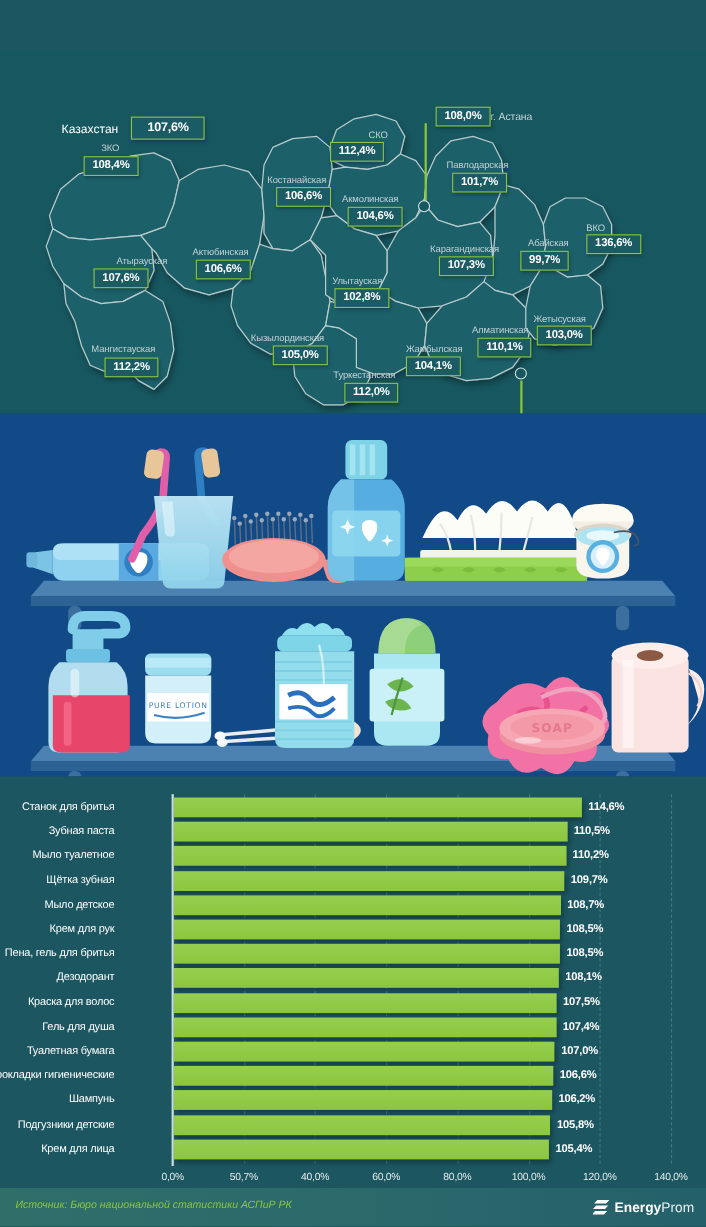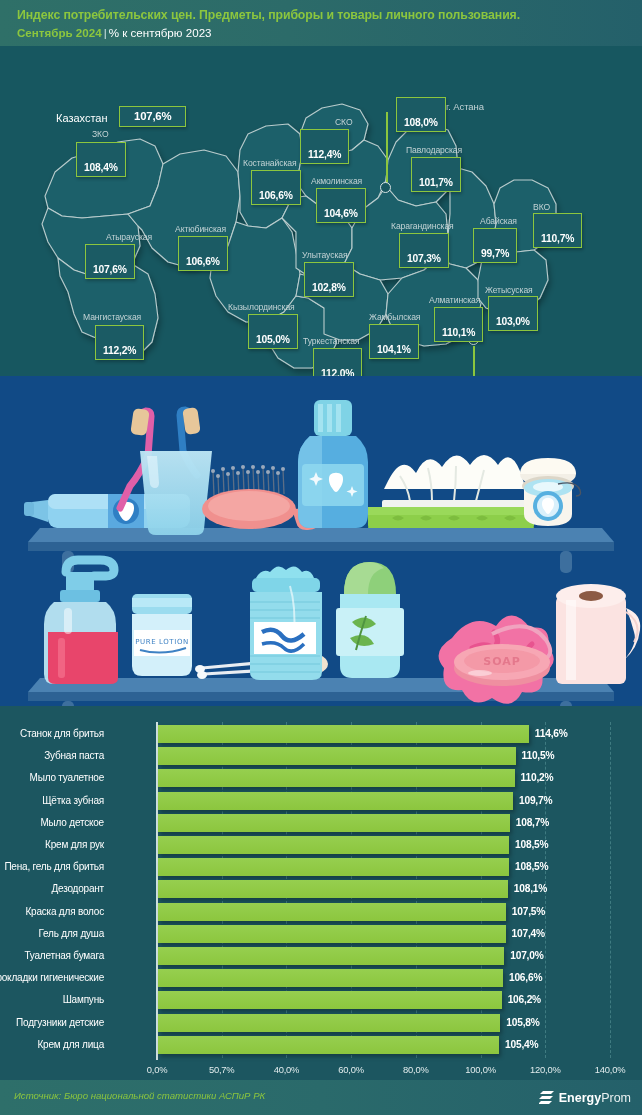--- a/index.html
+++ b/index.html
@@ -37,21 +37,21 @@
   .reg-label {
     position: absolute; font-size: 8.6px; color: #c3d3d5;
     white-space: nowrap; letter-spacing: -0.1px;
   }
   .val-box {
     position: absolute;
     background: #1b5b64;
     border: 1.4px solid #8cc63e;
     color: #ffffff;
     font-size: 10.3px; font-weight: bold;
-    padding: 19px 7px 3px 7px;
+    padding: 2px 7px 3px 7px;
     white-space: nowrap;
     letter-spacing: -0.2px;
     box-shadow: 1px 2px 3px rgba(0,0,0,0.25);
   }
   .val-box.kz { font-size: 11.4px; padding: 3px 14px 4px 14px; }
   .kz-label {
     position: absolute; font-size: 11px; color: #ffffff; font-weight: normal;
     white-space: nowrap;
   }
   .city-dot {
@@ -118,26 +118,20 @@
   }
   .logo-txt { font-size: 12.5px; color: #ffffff; white-space: nowrap; }
   .logo-txt b { font-weight: bold; }
   .logo-txt i { font-style: normal; font-weight: normal; color: #e8f0f0; }
 </style>
 </head>
 <body>
 
 <div class="page">
 
-  <div class="header">
-    <div class="hdr-line1">Индекс потребительских цен. Предметы, приборы и товары личного пользования.</div>
-    <div class="hdr-line2">
-      <span class="hdr-month">Сентябрь 2024</span><span class="hdr-sep">|</span><span class="hdr-sub">% к сентябрю 2023</span>
-    </div>
-  </div>
 
   <div class="map-panel">
 
     <svg class="map-svg" width="642" height="330" viewBox="0 0 642 330">
       <defs>
         <filter id="mshadow" x="-20%" y="-20%" width="160%" height="160%">
           <feDropShadow dx="2" dy="4" stdDeviation="3" flood-color="#000" flood-opacity="0.3"></feDropShadow>
         </filter>
       </defs>
       <g filter="url(#mshadow)" fill="#1d616a" stroke="#b9cccd" stroke-width="1.1" stroke-linejoin="round">
@@ -208,21 +202,21 @@
     <div class="val-box" style="left:76px;  top:96px;">108,4%</div>
     <div class="val-box" style="left:251px; top:124px;">106,6%</div>
     <div class="val-box" style="left:300px; top:83px;">112,4%</div>
     <div class="val-box" style="left:316px; top:142px;">104,6%</div>
     <div class="val-box" style="left:411px; top:111px;">101,7%</div>
     <div class="val-box" style="left:178px; top:190px;">106,6%</div>
     <div class="val-box" style="left:85px;  top:198px;">107,6%</div>
     <div class="val-box" style="left:304px; top:216px;">102,8%</div>
     <div class="val-box" style="left:399px; top:187px;">107,3%</div>
     <div class="val-box" style="left:473px; top:182px;">99,7%</div>
-    <div class="val-box" style="left:533px; top:167px;">110,7%</div>
+    <div class="val-box" style="left:533px; top:167px;">136,6%</div>
     <div class="val-box" style="left:95px;  top:279px;">112,2%</div>
     <div class="val-box" style="left:248px; top:268px;">105,0%</div>
     <div class="val-box" style="left:313px; top:302px;">112,0%</div>
     <div class="val-box" style="left:369px; top:278px;">104,1%</div>
     <div class="val-box" style="left:434px; top:261px;">110,1%</div>
     <div class="val-box" style="left:488px; top:250px;">103,0%</div>
 
     <div class="reg-label" style="left:446px; top:55px;  font-size:9.5px;">г. Астана</div>
     <div class="val-box" style="left:396px; top:51px;">108,0%</div>
 

